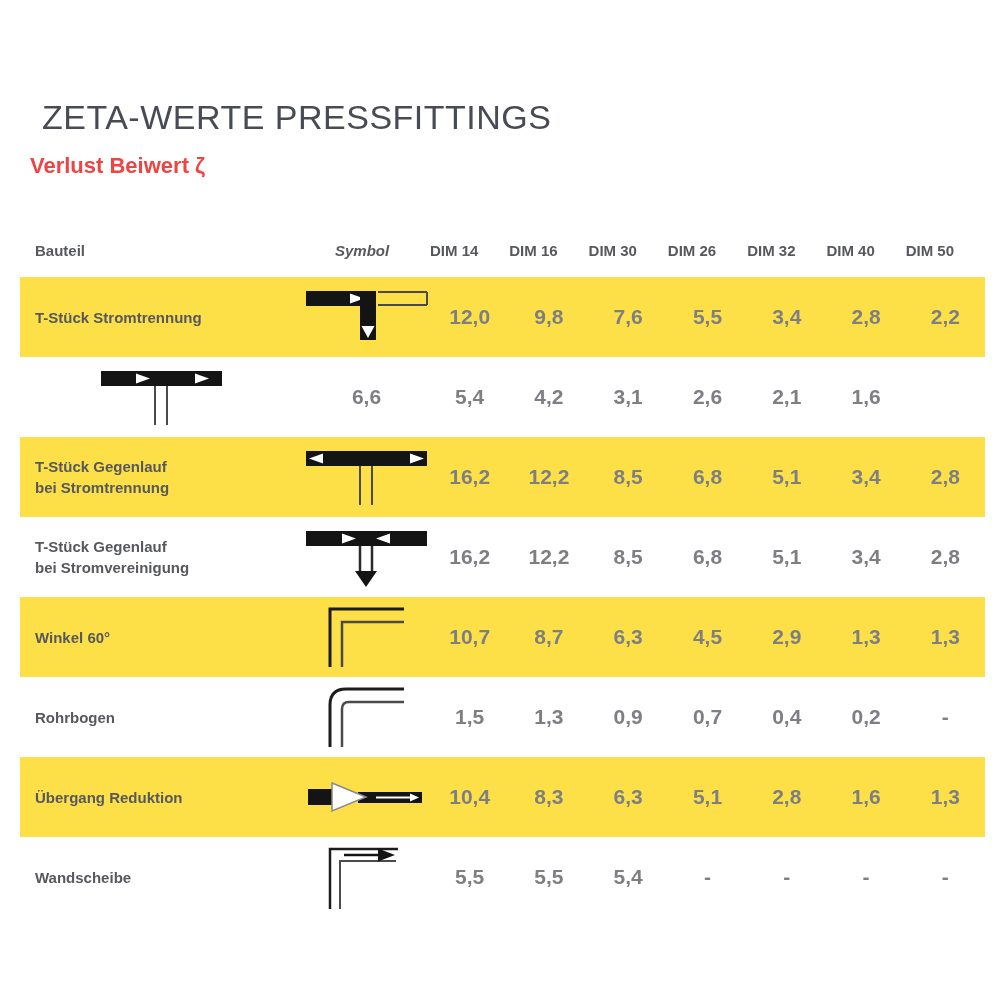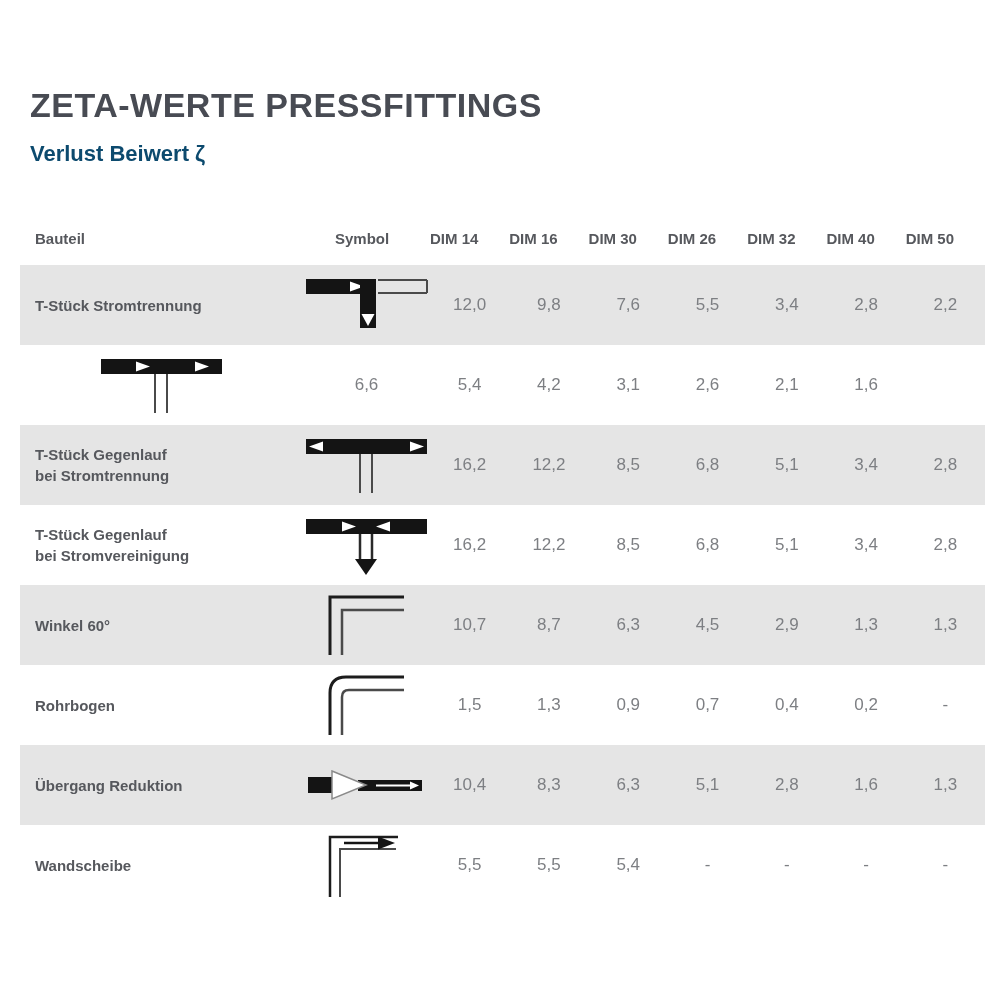--- a/index.html
+++ b/index.html
@@ -3,63 +3,64 @@
 <meta charset="utf-8">
 <style>
   html, body { margin: 0; padding: 0; background: #ffffff; }
   body {
     width: 1000px; height: 1000px;
     font-family: "Liberation Sans", "DejaVu Sans", sans-serif;
     color: #54565b;
   }
   .page { padding: 86px 15px 0 30px; }
   .title {
-    margin: 0;
+    margin: 12px;
     font-size: 34px;
-    font-weight: bold;
+    font-weight: normal;
     letter-spacing: 0.5px;
     color: #484b53;
   }
   .subtitle {
     margin: 16px 0 0 0;
     font-size: 22px;
     font-weight: 600;
-    color: #0c4a6e;
+    color: #ef4444;
   }
   .ztable { margin: 44px 0 0 -10px; width: 965px; }
   .thead, .trow {
     display: grid;
     grid-template-columns: 283px 127px repeat(7, 1fr);
     align-items: center;
   }
   .thead { height: 54px; }
   .th {
     font-size: 15px;
     font-weight: bold;
     color: #56585d;
   }
   .th-bauteil { padding-left: 15px; }
-  .th-symbol { padding-left: 32px; }
+  .th-symbol { padding-left: 32px; font-style: italic; }
   .th-dim { }
   .trow { height: 80px; }
-  .trow.alt { background: #e5e5e5; }
+  .trow.alt { background: #fde047; }
   .cell-label {
     padding-left: 15px;
     font-size: 15px;
     font-weight: bold;
     color: #56585d;
     white-space: pre-line;
     line-height: 1.4;
   }
   .cell-symbol { display: flex; justify-content: center; align-items: center; }
   .cell-symbol svg { display: block; }
   .cell-val {
     text-align: center;
-    font-size: 17px;
+    font-size: 21px;
     color: #7d7f83;
+    font-weight: bold;
   }
 </style>
 </head>
 <body>
 
 <div class="page">
   <h1 class="title">ZETA-WERTE PRESSFITTINGS</h1>
   <h2 class="subtitle">Verlust Beiwert ζ</h2>
 
   <div class="ztable">

